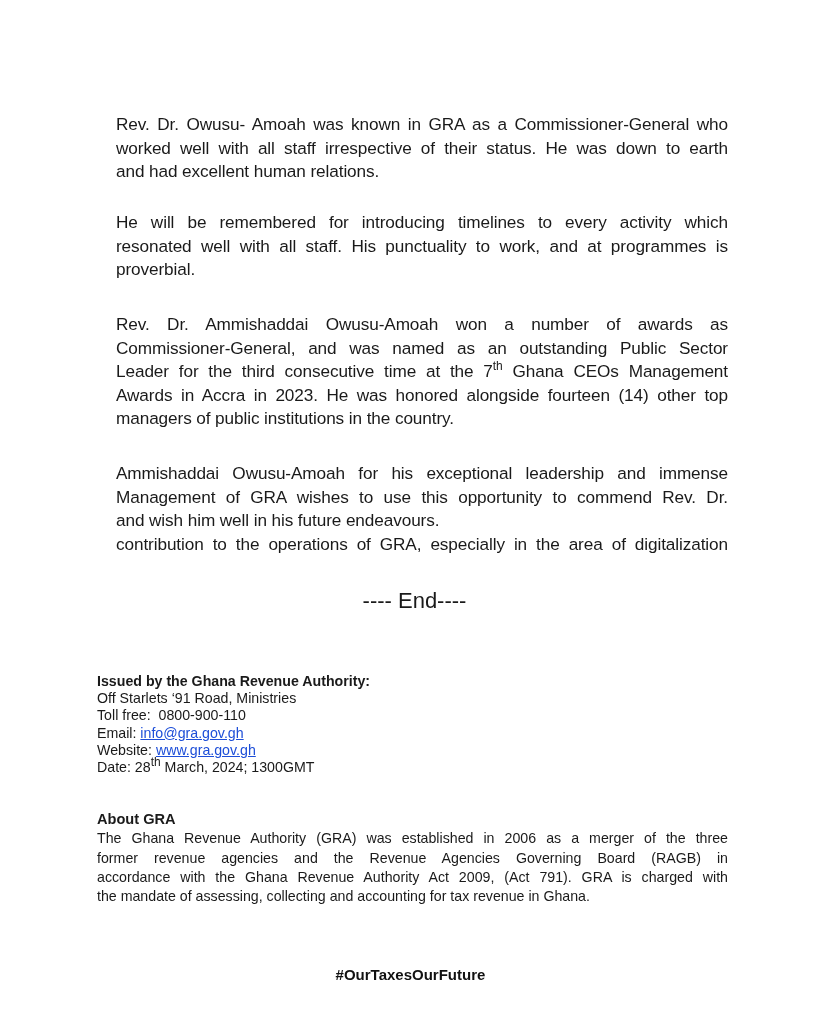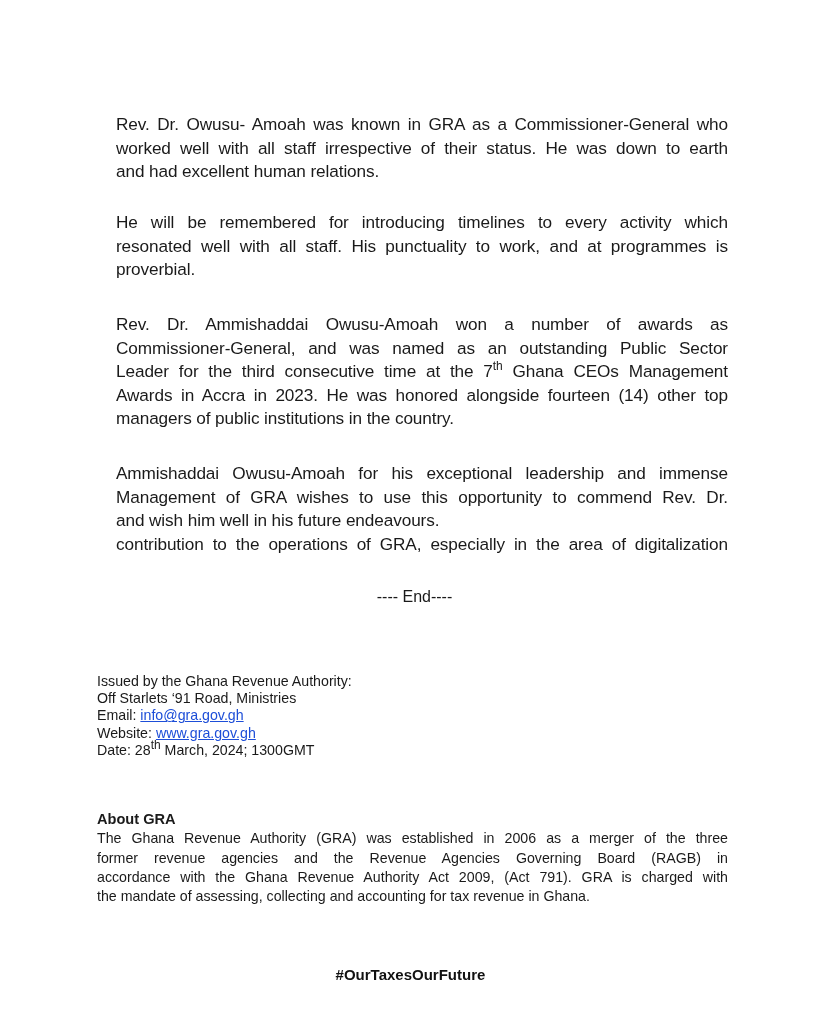--- a/index.html
+++ b/index.html
@@ -43,33 +43,33 @@
       font-size: 12px;
       vertical-align: super;
       line-height: 0;
     }
     .end-marker {
       position: absolute;
       left: 0;
       width: 819px;
       top: 588px;
       text-align: center;
-      font-size: 16px;
+      font-size: 22px;
       padding-left: 10px;
       box-sizing: border-box;
     }
     .issued-block {
       position: absolute;
       left: 97px;
       top: 673px;
       font-size: 14.2px;
       line-height: 17.2px;
     }
     .issued-block .title {
-      font-weight: normal;
+      font-weight: bold;
     }
     .link {
       color: #1d4ed8;
       text-decoration: underline;
     }
     .about-block {
       position: absolute;
       left: 97px;
       top: 810px;
       width: 631px;
@@ -132,20 +132,21 @@
     <span class="ln">Management of GRA wishes to use this opportunity to commend Rev. Dr.</span>
     <span class="ln last">and wish him well in his future endeavours.</span>
     <span class="ln">contribution to the operations of GRA, especially in the area of digitalization</span>
   </p>
 
   <div class="end-marker">---- End----</div>
 
   <div class="issued-block">
     <div class="title">Issued by the Ghana Revenue Authority:</div>
     <div>Off Starlets ‘91 Road, Ministries</div>
+    <div><span style="white-space:pre;">Toll free:  </span><span>0800-900-110</span></div>
     <div><span style="white-space:pre;">Email: </span><a class="link">info@gra.gov.gh</a></div>
     <div><span style="white-space:pre;">Website: </span><a class="link">www.gra.gov.gh</a></div>
     <div><span>Date: 28</span><sup>th</sup><span style="white-space:pre;"> March, 2024; 1300GMT</span></div>
   </div>
 
   <div class="about-block">
     <div class="title">About GRA</div>
     <span class="ln">The Ghana Revenue Authority (GRA) was established in 2006 as a merger of the three</span>
     <span class="ln">former revenue agencies and the Revenue Agencies Governing Board (RAGB) in</span>
     <span class="ln">accordance with the Ghana Revenue Authority Act 2009, (Act 791). GRA is charged with</span>

